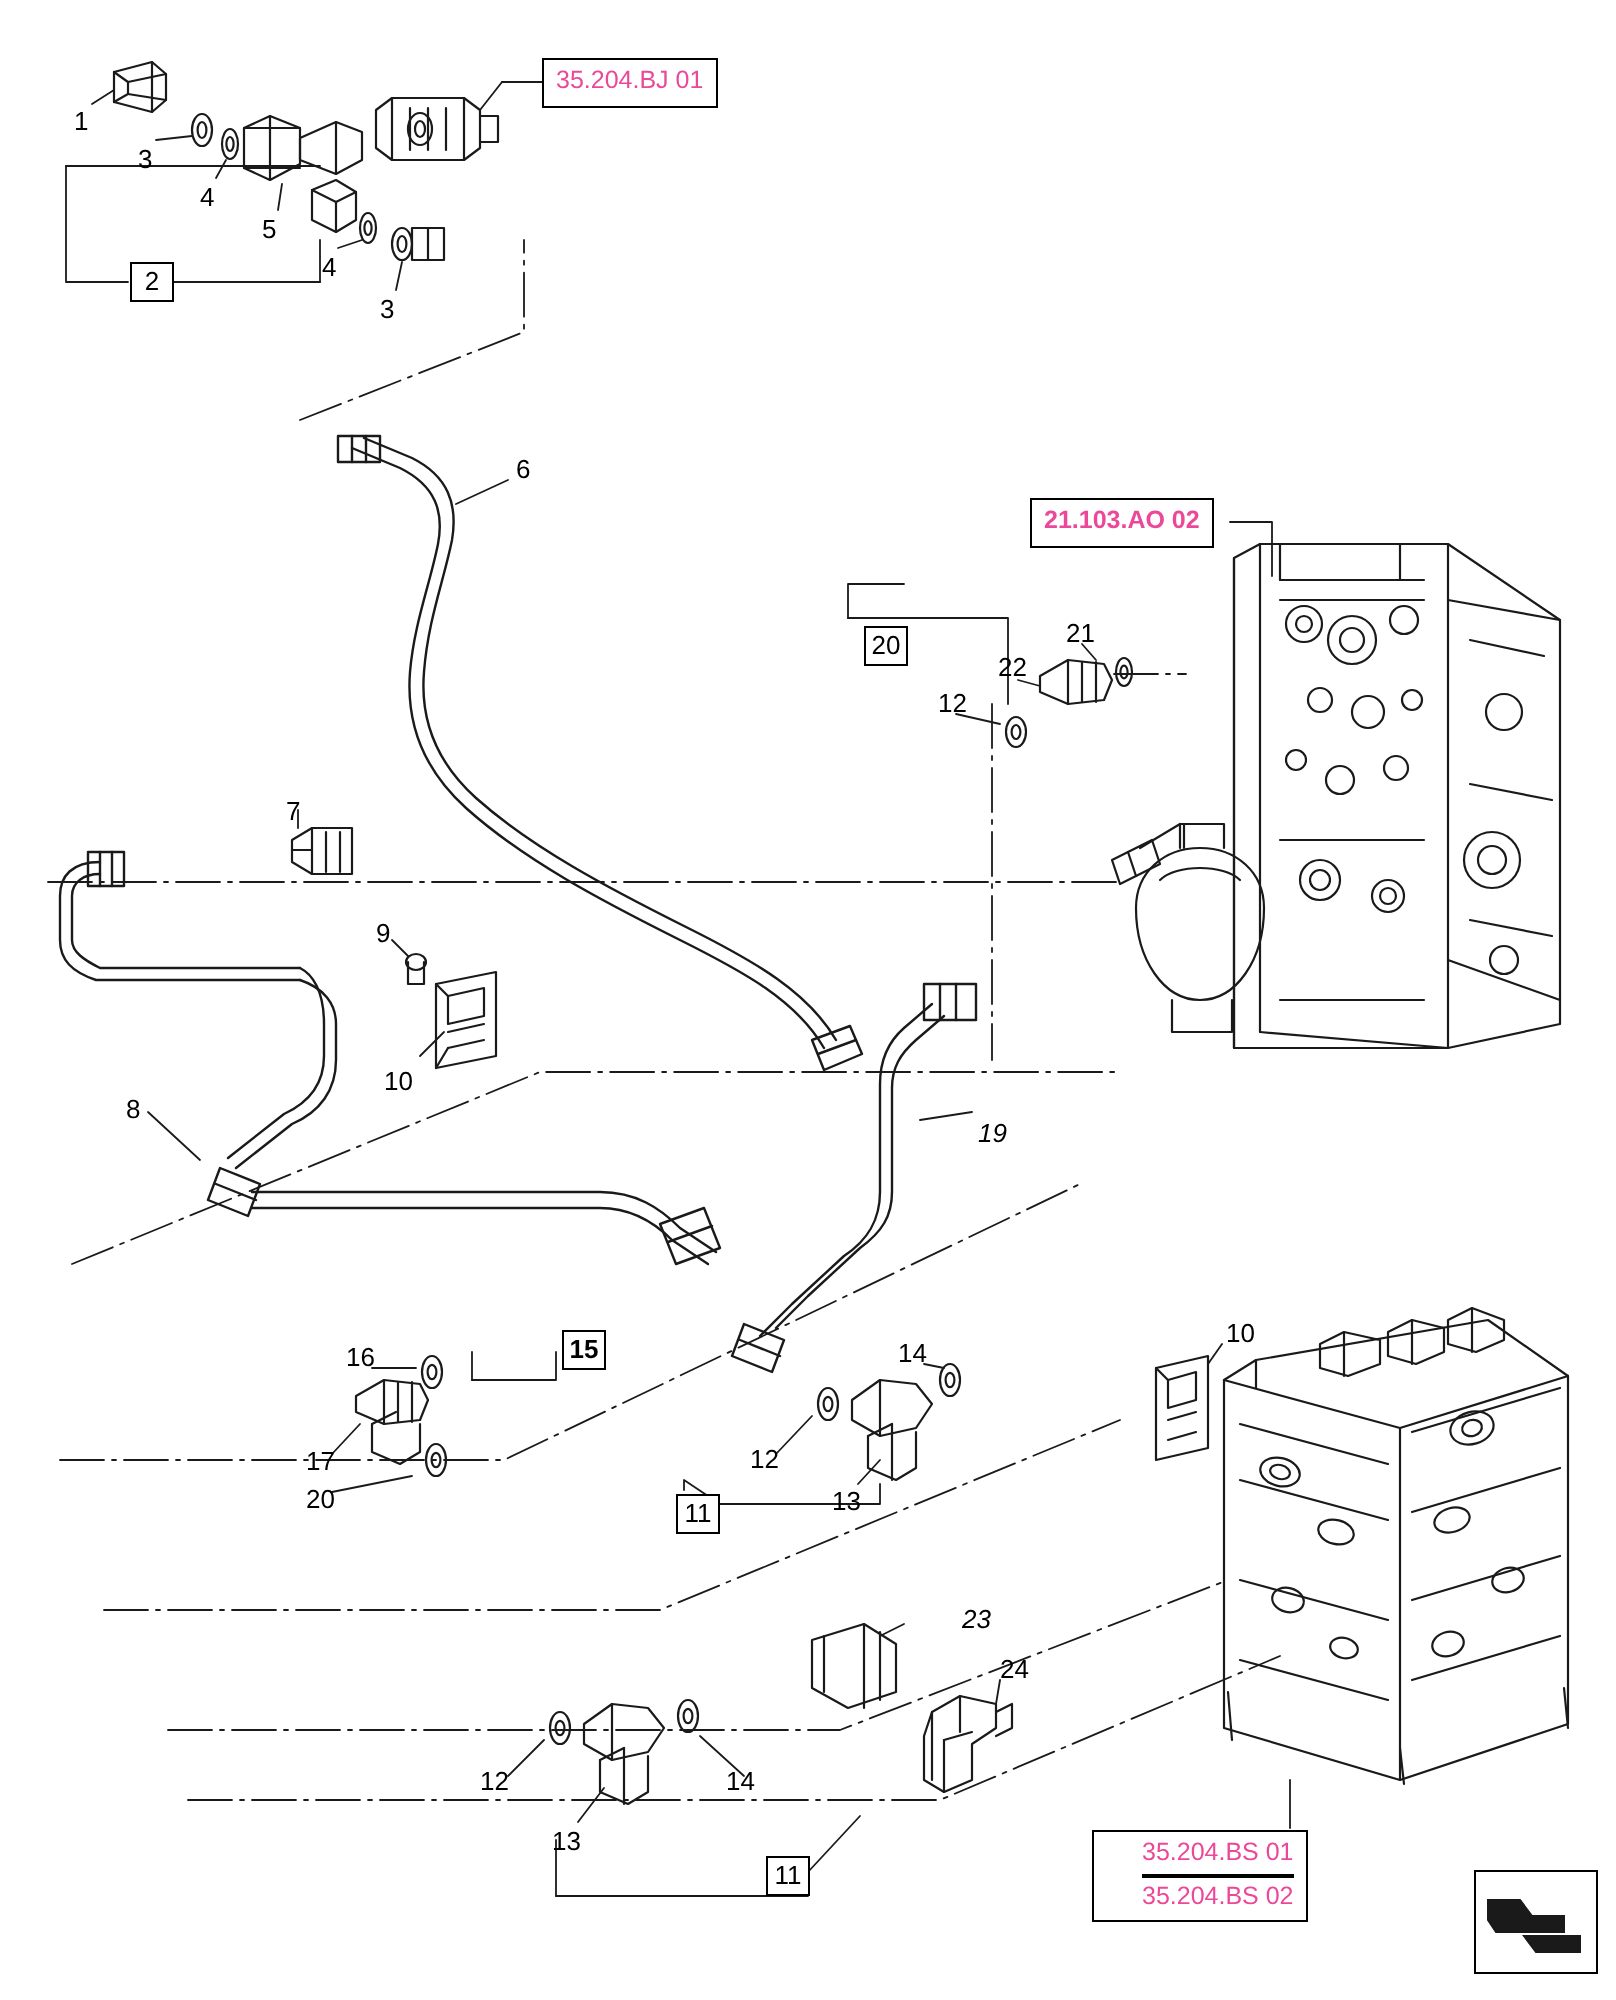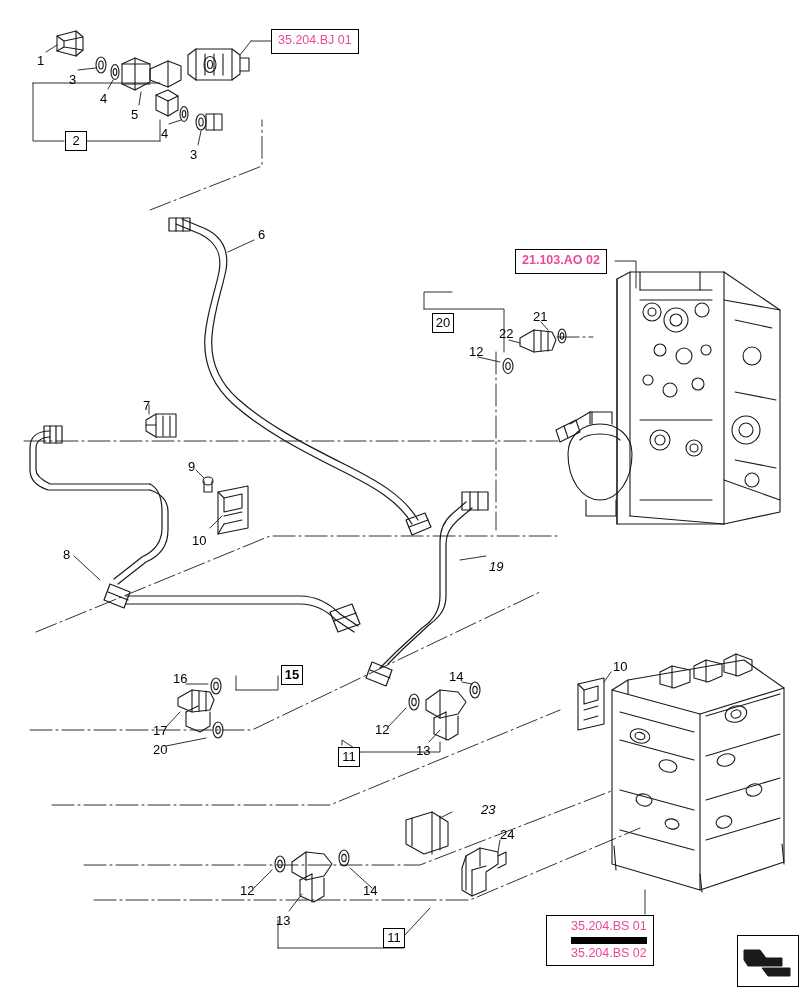--- a/index.html
+++ b/index.html
@@ -466,21 +466,21 @@
   <div class="boxref" style="left:271px; top:29px;">
     <div>35.204.BJ 01</div>
   </div>
 
   <div class="boxref" style="left:515px; top:249px;font-weight:bold;">
     <div>21.103.AO 02</div>
   </div>
 
   <div class="boxref" style="left:546px; top:915px;padding-left:24px;">
     <div>35.204.BS 01</div>
-    <div style="border-top:7px solid #000000; margin-top:2px; padding-top:2px;">35.204.BS 02</div>
+    <div style="border-top:2px solid #000000; margin-top:2px; padding-top:2px;">35.204.BS 02</div>
   </div>
 
   <div class="boxnum" style="left:65px; top:131px;">2</div>
   <div class="boxnum" style="left:432px; top:281px;margin-top:32px;">20</div>
   <div class="boxnum" style="left:281px; top:665px;font-weight:bold;">15</div>
   <div class="boxnum" style="left:338px; top:747px;">11</div>
   <div class="boxnum" style="left:383px; top:928px;">11</div>
 
   <div class="lbl" style="left:37px; top:54px;">1</div>
   <div class="lbl" style="left:69px; top:73px;">3</div>

